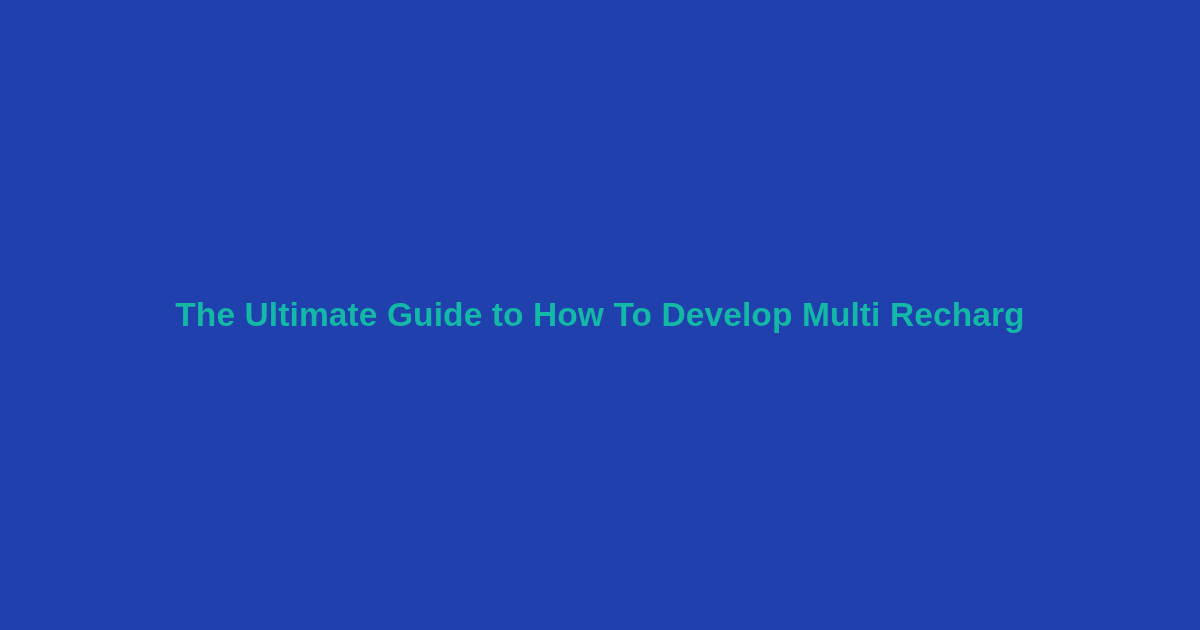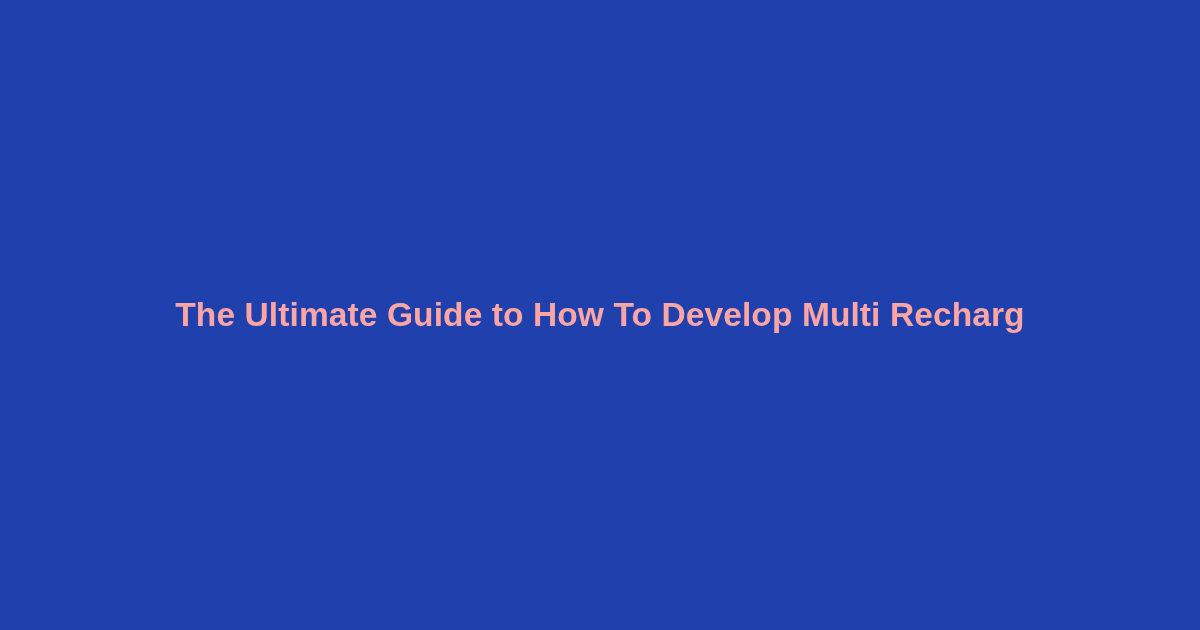--- a/index.html
+++ b/index.html
@@ -36,21 +36,21 @@
     max-width: 1080px;
     display: flex;
     align-items: center;
     justify-content: center;
     text-align: center;
   }
 
   .og-title {
     margin: 8px;
     padding: 0;
-    color: #fca5a5;
+    color: #14b8a6;
     font-family: "Liberation Sans", "DejaVu Sans", sans-serif;
     font-size: 33.5px;
     font-weight: 700;
     line-height: 1.25;
     letter-spacing: 0.1px;
     white-space: nowrap;
     overflow: hidden;
     text-overflow: clip;
     text-align: left;
   }

